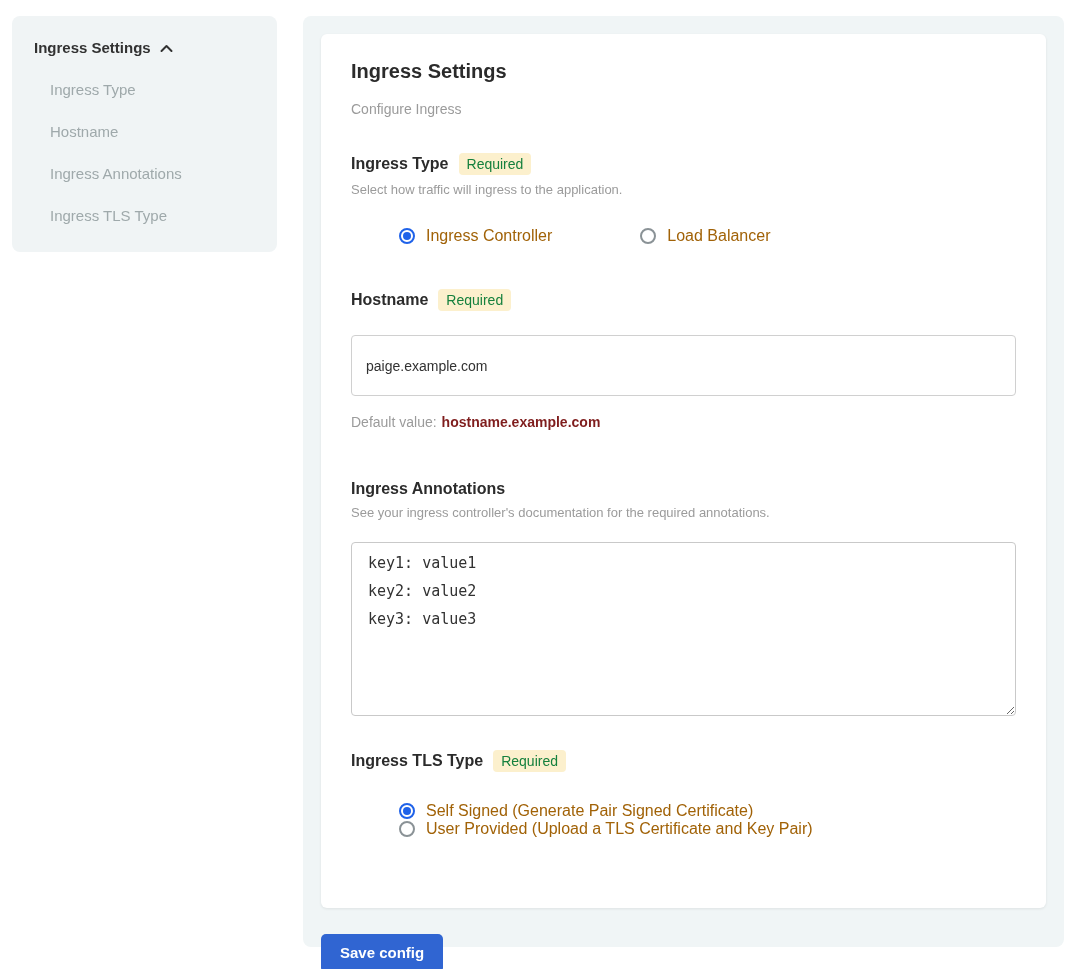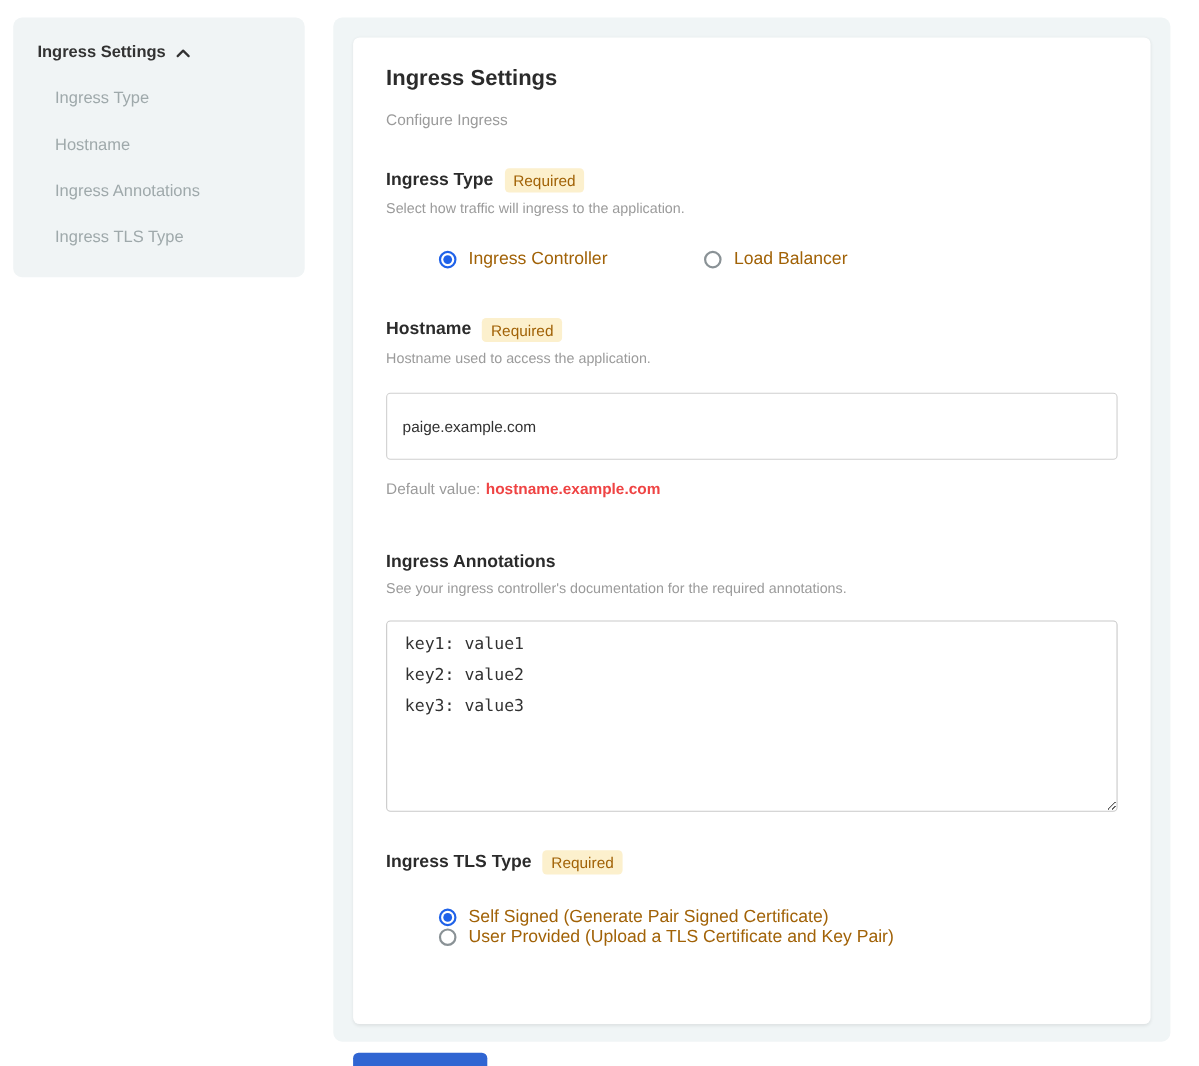--- a/index.html
+++ b/index.html
@@ -81,21 +81,21 @@
   .section-label {
     font-size: 16px;
     font-weight: 700;
     color: #2b2b2b;
   }
   .badge {
     font-size: 14px;
     padding: 3px 8px;
     border-radius: 4px;
     background: #fcf0cd;
-    color: #a16207;
+    color: #15803d;
   }
   .help-text {
     margin-top: 7px;
     font-size: 13px;
     color: #9b9b9b;
   }
 
   
   .radio-row {
     display: flex;
@@ -145,21 +145,21 @@
     background: #fff;
   }
   .default-line {
     margin-top: 18px;
     font-size: 14px;
     color: #9b9b9b;
   }
   .default-line .default-value {
     margin-left: 5px;
     font-weight: 700;
-    color: #ef4444;
+    color: #7f1d1d;
   }
   .annotations-textarea {
     width: 100%;
     height: 174px;
     margin-top: 22px;
     border: 1px solid #c9c9c9;
     border-radius: 4px;
     padding: 6px 16px;
     font-family: "DejaVu Sans Mono", monospace;
     font-size: 15px;
@@ -231,21 +231,20 @@
           <span>Load Balancer</span>
         </div>
       </div>
     </div>
 
     <div class="section section-hostname">
       <div class="section-head">
         <span class="section-label">Hostname</span>
         <span class="badge">Required</span>
       </div>
-      <div class="help-text">Hostname used to access the application.</div>
       <input class="text-input" type="text" value="paige.example.com" style="">
       <div class="default-line">
         <span>Default value:</span><span class="default-value">hostname.example.com</span>
       </div>
     </div>
 
     <div class="section section-annotations">
       <div class="section-head">
         <span class="section-label">Ingress Annotations</span>
       </div>

